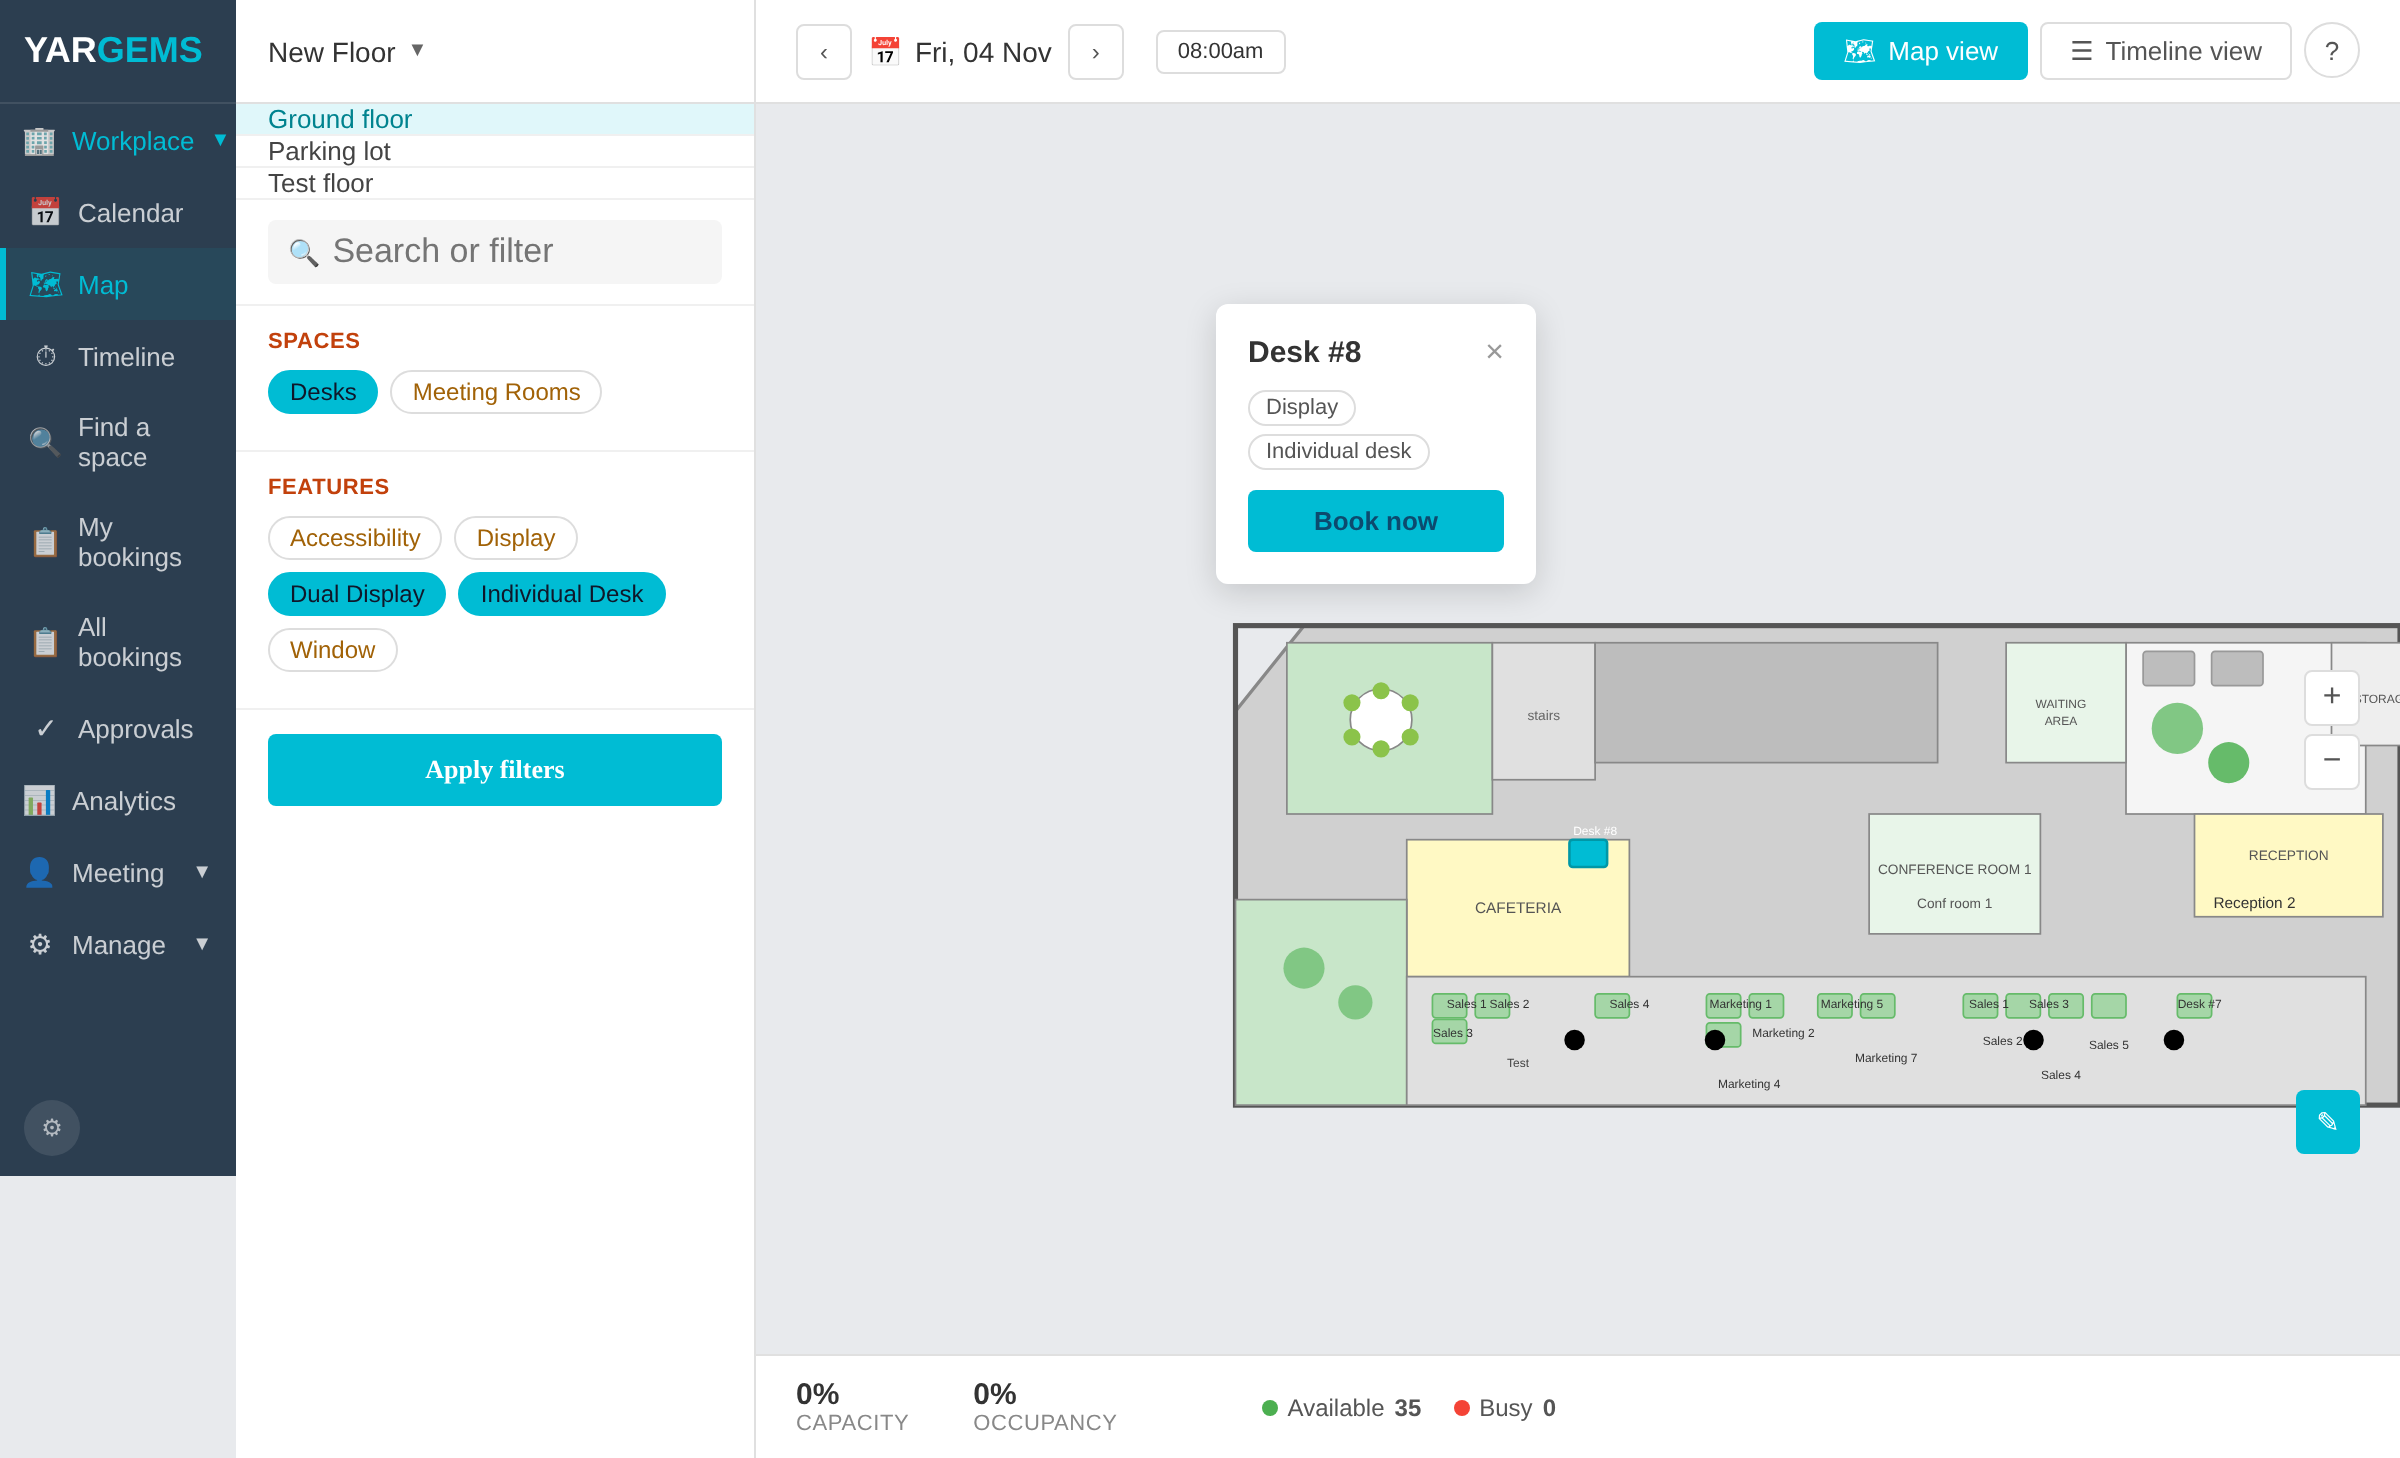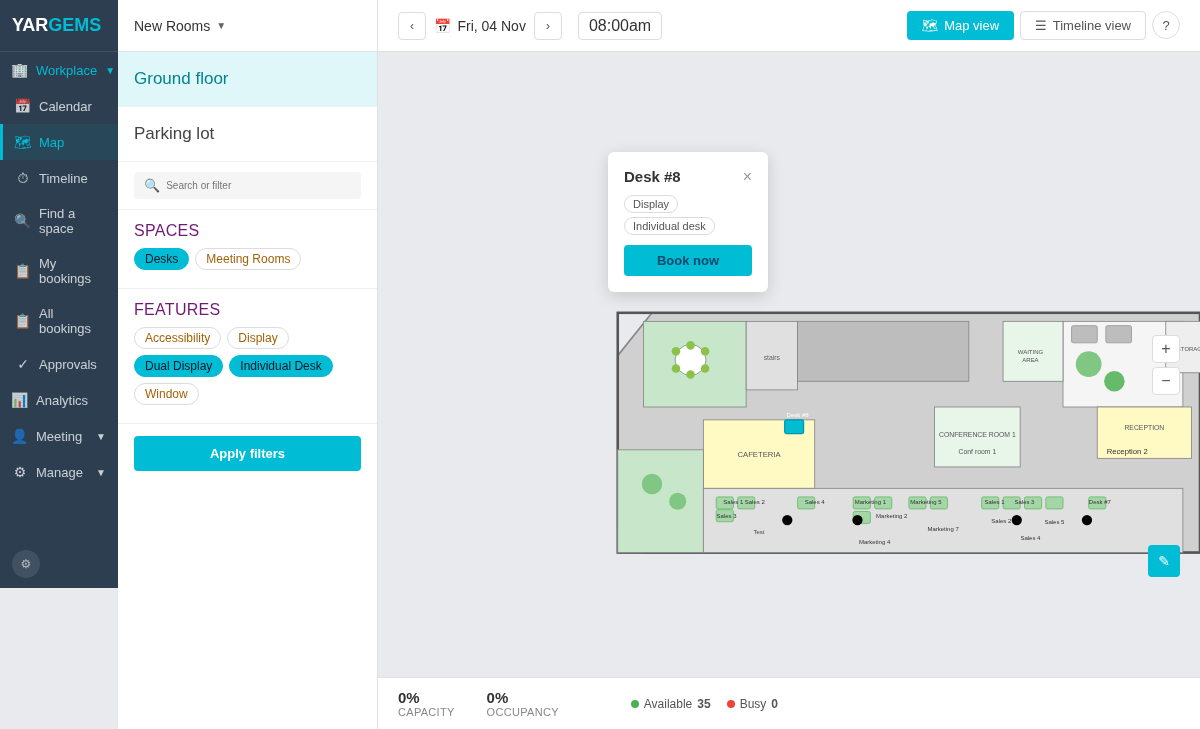--- a/index.html
+++ b/index.html
@@ -92,49 +92,49 @@
       gap: 6px;
       font-size: 14px;
       font-weight: 500;
       color: #333;
       cursor: pointer;
       flex: 1;
     }
     .location-caret { color: #666; font-size: 10px; }
     .floor-list { padding: 0; }
     .floor-item {
-      padding: 17px 16px;
-      font-size: 17px;
+      padding: 0 16px;
+      font-size: 13px;
       color: #444;
       cursor: pointer;
       border-bottom: 1px solid #f0f0f0;
     }
     .floor-item.active { background: #e0f7fa; color: #00838f; font-weight: 500; }
     .filter-search {
       padding: 10px 16px;
       border-bottom: 1px solid #f0f0f0;
     }
     .search-box {
       display: flex;
       align-items: center;
       gap: 6px;
       background: #f5f5f5;
       border-radius: 4px;
       padding: 6px 10px;
     }
     .search-box input {
       border: none;
       background: transparent;
-      font-size: 10px;
+      font-size: 17px;
       color: #444;
       outline: none;
       width: 100%;
     }
     .filter-section { padding: 12px 16px; border-bottom: 1px solid #f0f0f0; }
-    .filter-section-title { font-size: 16px; font-weight: 400; color: #701a75; margin-bottom: 8px; text-transform: uppercase; letter-spacing: 0.3px; }
+    .filter-section-title { font-size: 11px; font-weight: 700; color: #c2410c; margin-bottom: 8px; text-transform: uppercase; letter-spacing: 0.3px; }
     .tag-row { display: flex; flex-wrap: wrap; gap: 6px; margin-bottom: 6px; }
     .tag {
       padding: 3px 10px;
       border-radius: 12px;
       font-size: 12px;
       border: 1px solid #ddd;
       cursor: pointer;
       background: #fff;
       color: #a16207;
     }
@@ -143,20 +143,21 @@
       margin: 12px 16px;
       background: #00bcd4;
       color: #fff;
       border: none;
       padding: 10px;
       border-radius: 4px;
       font-size: 13px;
       font-weight: 600;
       cursor: pointer;
       width: calc(100% - 32px);
+      font-family: Liberation Serif, serif;
     }
 
     
     .main-content {
       flex: 1;
       display: flex;
       flex-direction: column;
       overflow: hidden;
     }
     .top-bar {
@@ -185,21 +186,21 @@
     }
     .date-label {
       display: flex;
       align-items: center;
       gap: 6px;
       font-size: 14px;
       color: #333;
       font-weight: 500;
     }
     .time-label {
-      font-size: 16px;
+      font-size: 11px;
       color: #333;
       padding: 4px 10px;
       border: 1px solid #ddd;
       border-radius: 4px;
       cursor: pointer;
     }
     .view-toggle {
       margin-left: auto;
       display: flex;
       gap: 6px;
@@ -405,28 +406,29 @@
 
   <div class="sidebar-bottom">
     <div class="sidebar-bottom-icon">⚙</div>
   </div>
 </div>
 
 <div class="filter-panel">
 
   <div class="filter-header">
     <div class="location-select">
-      <span>New Rooms</span>
+      <span>New Floor</span>
       <span class="location-caret">▼</span>
     </div>
   </div>
 
   <div class="floor-list">
     <div class="floor-item active">Ground floor</div>
     <div class="floor-item">Parking lot</div>
+    <div class="floor-item">Test floor</div>
   </div>
 
   <div class="filter-search">
     <div class="search-box">
       <span style="color:#aaa;font-size:13px;">🔍</span>
       <input type="text" placeholder="Search or filter" style="">
     </div>
   </div>
 
   <div class="filter-section">

